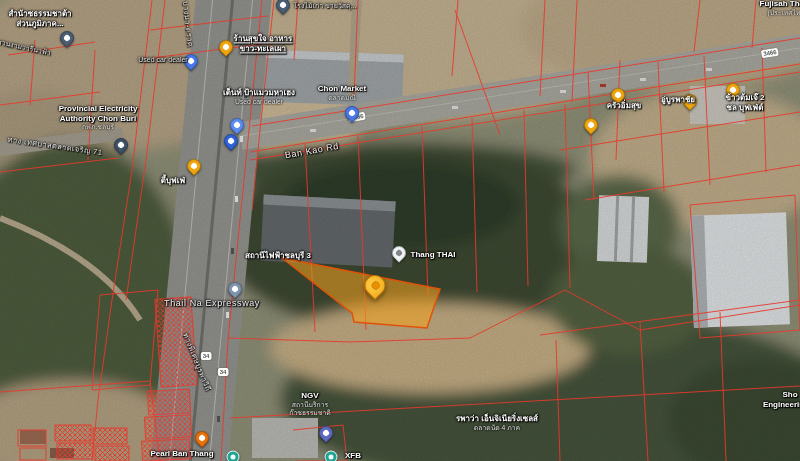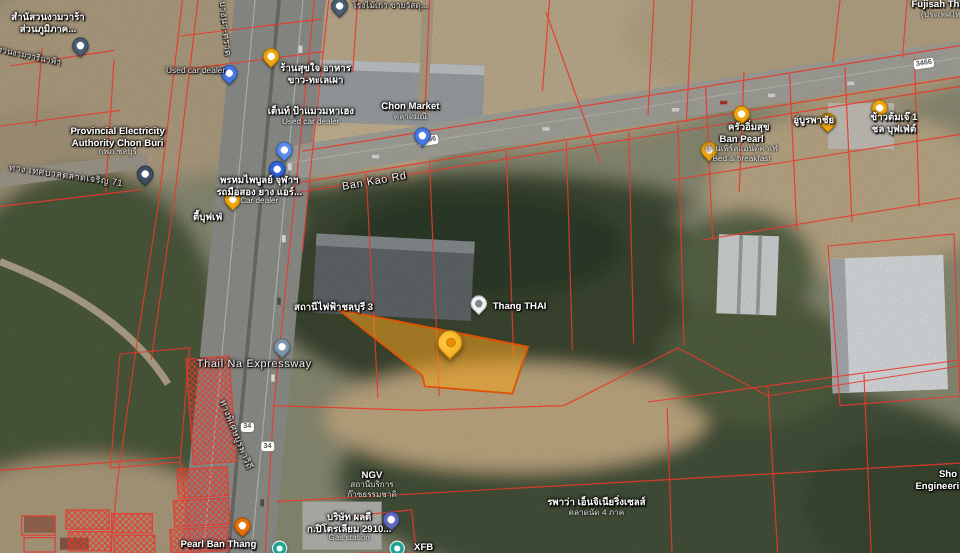--- a/index.html
+++ b/index.html
@@ -184,54 +184,49 @@
       <rect x="95" y="446" width="34" height="15" fill="url(#rh)"></rect>
       <rect x="18" y="430" width="28" height="16"></rect>
         <rect x="20" y="448" width="26" height="12"></rect>
     </g>
 
     <polygon id="parcel" stroke-width="1.5" points="282,258 440,289 427,328 354,322 352,313" fill="#F5A21D" fill-opacity="0.55" stroke="#E05206"></polygon>
   </svg>
 
   <div class="overlay">
       <div class="map-label" style="left: 40px; top: 19px; transform: translate(-50%, -50%);">
-        <div class="l">สำนัสวนงามวาร้า</div>
+        <div class="l">สำนัาซธรรมชาต้า</div>
         <div class="l">ส่วนภูมิภาค...</div>
       </div>
       <div class="map-label sub" style="left: 24px; top: 48px; transform: translate(-50%, -50%) rotate(12deg);">
         <div class="l">สวนงามวารีนาฟ้า</div>
       </div>
       <div class="map-label sub" style="left: 163px; top: 60px; transform: translate(-50%, -50%);">
         <div class="l">Used car dealer</div>
       </div>
-      <div class="map-label" style="left: 263px; top: 62px; transform: translate(-50%, -50%);">
+      <div class="map-label" style="left: 263px; top: 44px; transform: translate(-50%, -50%); text-decoration: underline;">
         <div class="l">ร้านสุขใจ อาหาร</div>
         <div class="l">ขาว-ทะเลเผา</div>
       </div>
       <div class="map-label sub" style="left: 325px; top: 6px; transform: translate(-50%, -50%);">
         <div class="l">โรงไม้เก่า ขายวัสดุ...</div>
       </div>
       <div class="map-label" style="left: 342px; top: 93px; transform: translate(-50%, -50%);">
         <div class="l">Chon Market</div>
         <div class="s">ตลาดมณี</div>
       </div>
       <div class="map-label" style="left: 98px; top: 118px; transform: translate(-50%, -50%);">
         <div class="l">Provincial Electricity</div>
         <div class="l">Authority Chon Buri</div>
         <div class="s">กฟภ.ชลบุรี</div>
       </div>
       <div class="map-label" style="left: 259px; top: 97px; transform: translate(-50%, -50%);">
         <div class="l">เต็นท์ ป้าแมวมหาเฮง</div>
         <div class="s">Used car dealer</div>
       </div>
-      <div class="map-label" style="left: 216px; top: 159px; transform: translate(-50%, -50%);">
-        <div class="l">พรหมไพบูลย์ จุฬาฯ</div>
-        <div class="l">รถมือสอง ยาง แอร์...</div>
-        <div class="s">Car dealer</div>
-      </div>
       <div class="map-label" style="left: 173px; top: 181px; transform: translate(-50%, -50%);">
         <div class="l">ตี้บุฟเฟ่</div>
       </div>
       <div class="map-label" style="left: 278px; top: 256px; transform: translate(-50%, -50%);">
         <div class="l">สถานีไฟฟ้าชลบุรี 3</div>
       </div>
       <div class="map-label" style="left: 433px; top: 255px; transform: translate(-50%, -50%);">
         <div class="l">Thang THAI</div>
       </div>
       <div class="map-label road" style="left: 212px; top: 303px; transform: translate(-50%, -50%);">
@@ -249,49 +244,39 @@
       <div class="map-label road-sm" style="left: 55px; top: 146px; transform: translate(-50%, -50%) rotate(8deg);">
         <div class="l">ทาง เทศบาลตลาดเจริญ 71</div>
       </div>
       <div class="map-label" style="left: 784px; top: 8px; transform: translate(-50%, -50%);">
         <div class="l">Fujisah Thail</div>
         <div class="s">(ประเทศไท</div>
       </div>
       <div class="map-label" style="left: 624px; top: 106px; transform: translate(-50%, -50%);">
         <div class="l">ครัวอิ่มสุข</div>
       </div>
-      <div class="map-label" style="left: 618px; top: 124px; transform: translate(-50%, -50%);">
-        <div class="l">Ban Pearl</div>
-        <div class="s">บ้านเพิร์ลแอนด์คาเฟ่</div>
-        <div class="s">Bed &amp; breakfast</div>
-      </div>
       <div class="map-label" style="left: 678px; top: 100px; transform: translate(-50%, -50%);">
         <div class="l">อู่บูรพาชัย</div>
       </div>
       <div class="map-label" style="left: 745px; top: 103px; transform: translate(-50%, -50%);">
-        <div class="l">ข้าวต้มเจ๊ 1</div>
+        <div class="l">ข้าวต้มเจ๊ 2</div>
         <div class="l">ชล บุฟเฟ่ต์</div>
       </div>
       <div class="map-label" style="left: 790px; top: 400px; transform: translate(-50%, -50%);">
         <div class="l">Sho</div>
         <div class="l">Engineering C</div>
       </div>
       <div class="map-label" style="left: 497px; top: 423px; transform: translate(-50%, -50%);">
         <div class="l">รพาว่า เอ็นจิเนียริ่งเซลส์</div>
         <div class="s">ตลาดนัด 4 ภาค</div>
       </div>
       <div class="map-label" style="left: 310px; top: 404px; transform: translate(-50%, -50%);">
         <div class="l">NGV</div>
         <div class="s">สถานีบริการ</div>
         <div class="s">ก๊าซธรรมชาติ</div>
-      </div>
-      <div class="map-label" style="left: 291px; top: 440px; transform: translate(-50%, -50%);">
-        <div class="l">บริษัท ผลดี</div>
-        <div class="l">ก.ปิโตรเลียม 2910...</div>
-        <div class="s">Gas station</div>
       </div>
       <div class="map-label" style="left: 182px; top: 454px; transform: translate(-50%, -50%);">
         <div class="l">Pearl Ban Thang</div>
       </div>
       <div class="map-label" style="left: 353px; top: 456px; transform: translate(-50%, -50%);">
         <div class="l">XFB</div>
       </div>
       <div class="badge" style="left: 357px; top: 117px; transform: translate(-50%, -50%) rotate(-9deg);">3466</div>
       <div class="badge" style="left: 770px; top: 53px; transform: translate(-50%, -50%) rotate(-9deg);">3466</div>
       <div class="badge" style="left: 206px; top: 356px; transform: translate(-50%, -50%);">34</div>

